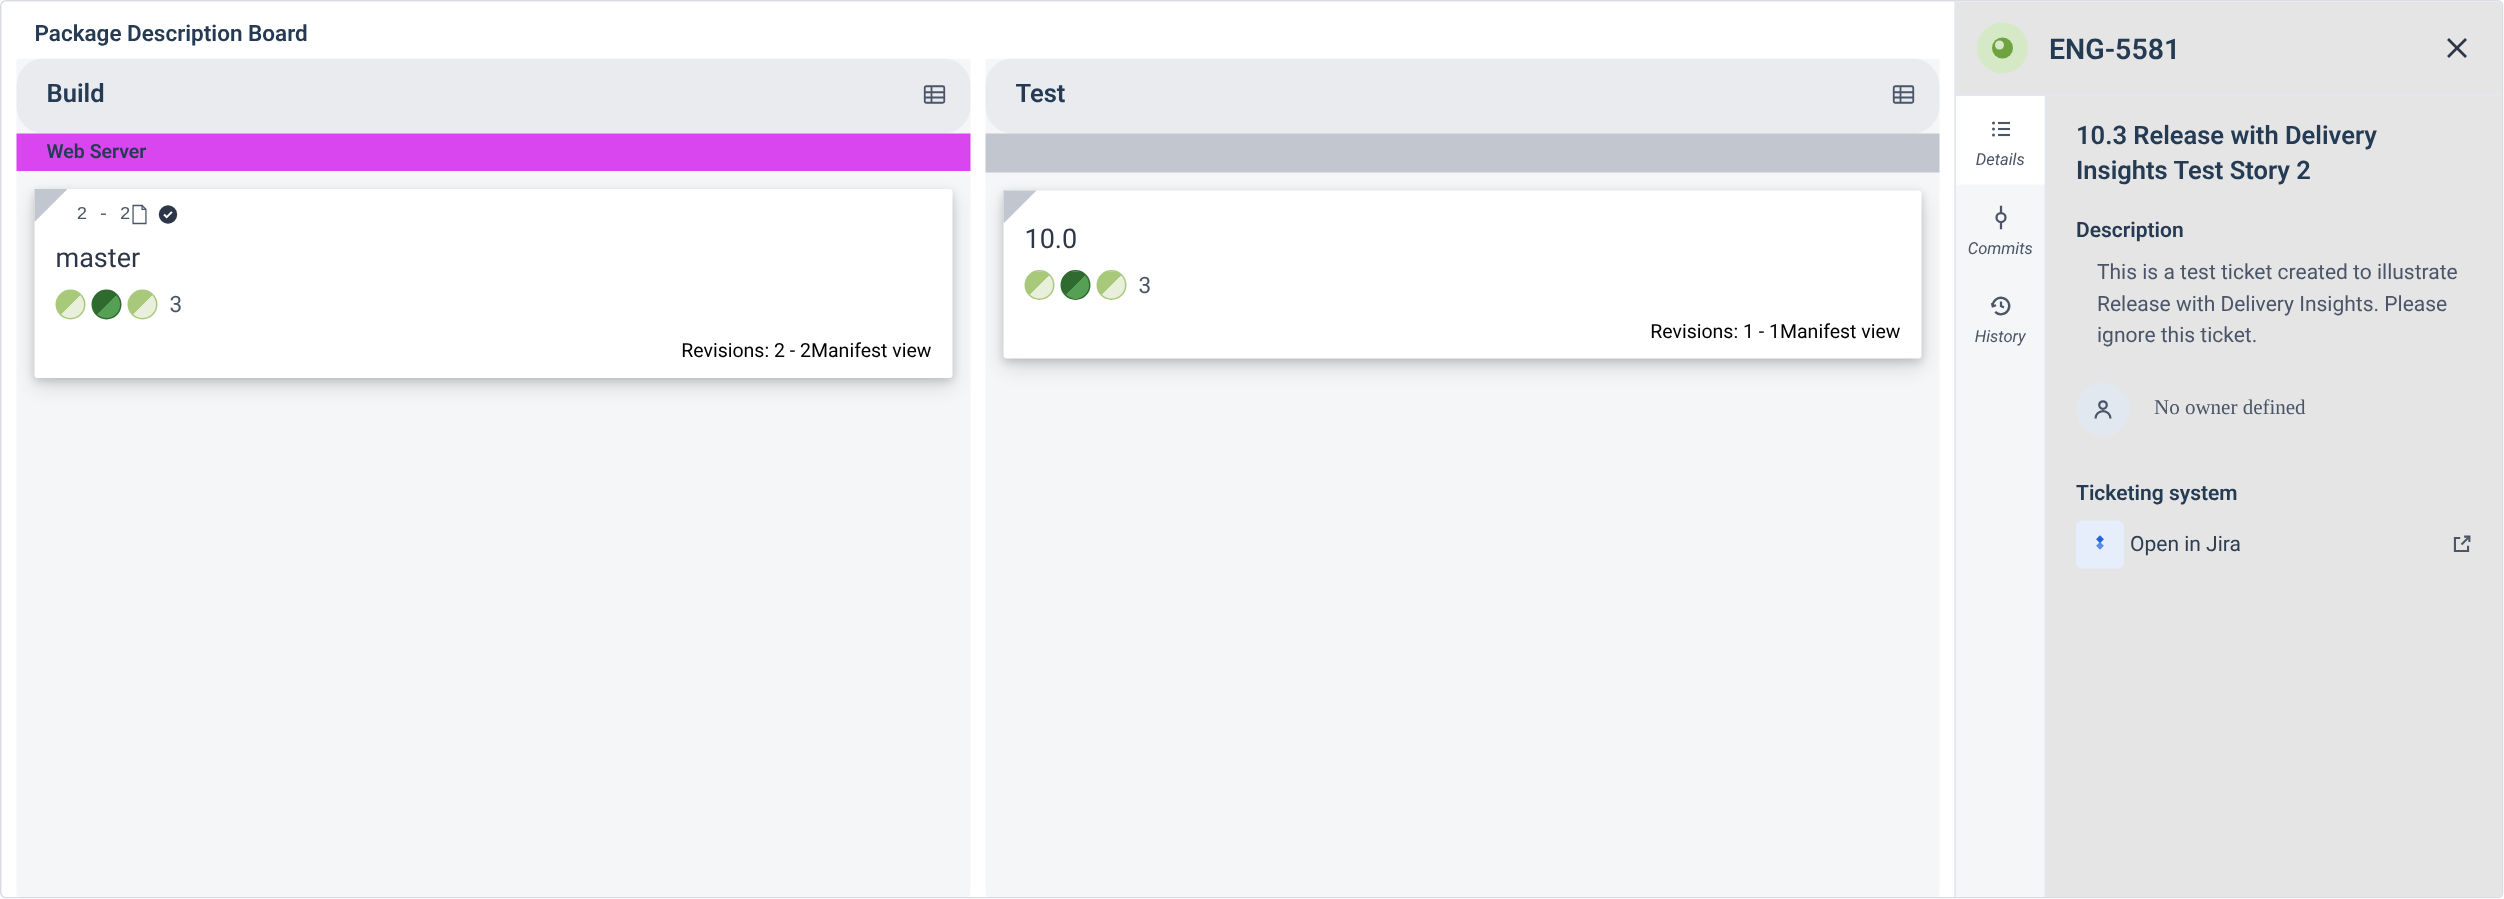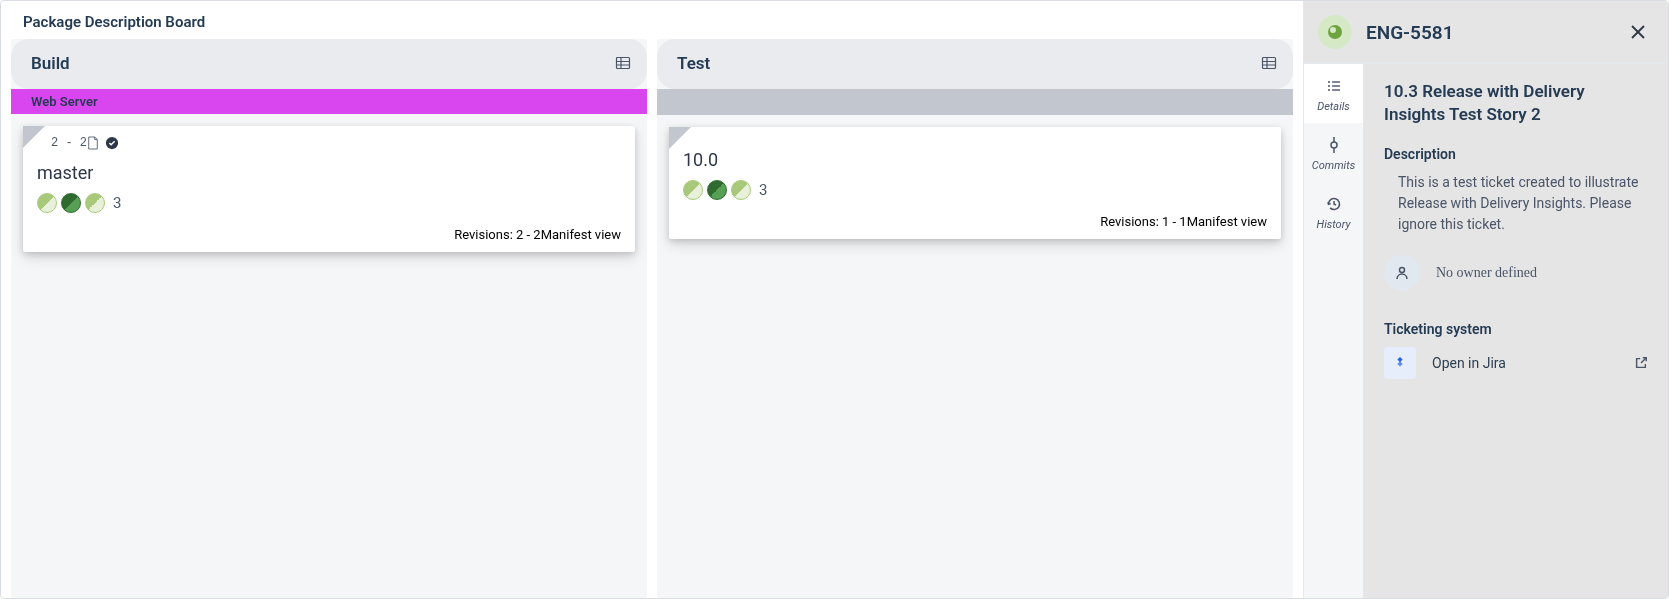--- a/index.html
+++ b/index.html
@@ -163,21 +163,21 @@
   .detail-title { font-size:17px; font-weight:600; color:#243b53; margin-bottom: 20px; line-height:1.35; }
   .section-label { font-size:14px; font-weight:600; color:#243b53; margin-bottom:10px; }
   .section-text { font-size:14px; color:#4a5568; line-height:1.5; margin-bottom: 20px; padding-left: 14px; }
   .owner-row { display:flex; align-items:center; gap:16px; margin-bottom: 30px; padding-left:0; }
   .owner-avatar {
     width:36px; height:36px; border-radius:50%; background:#e2e8f0;
     display:flex; align-items:center; justify-content:center; color:#4a5568;
   }
   .owner-text { color:#4a5568;font-family:Liberation Serif, serif; }
   .ticketing-row { display:flex; align-items:center; justify-content:space-between; cursor:pointer; }
-  .ticketing-left { display:flex; align-items:center; gap:16px; }
+  .ticketing-left { display:flex; align-items:center; gap:4px; }
   .jira-badge {
     width:32px; height:32px; border-radius:4px; background:#e6edfb;
     display:flex; align-items:center; justify-content:center;
   }
   .ext-icon { color:#4a5568; }
   svg { display:block; }
 </style>
 </head>
 <body>
 

